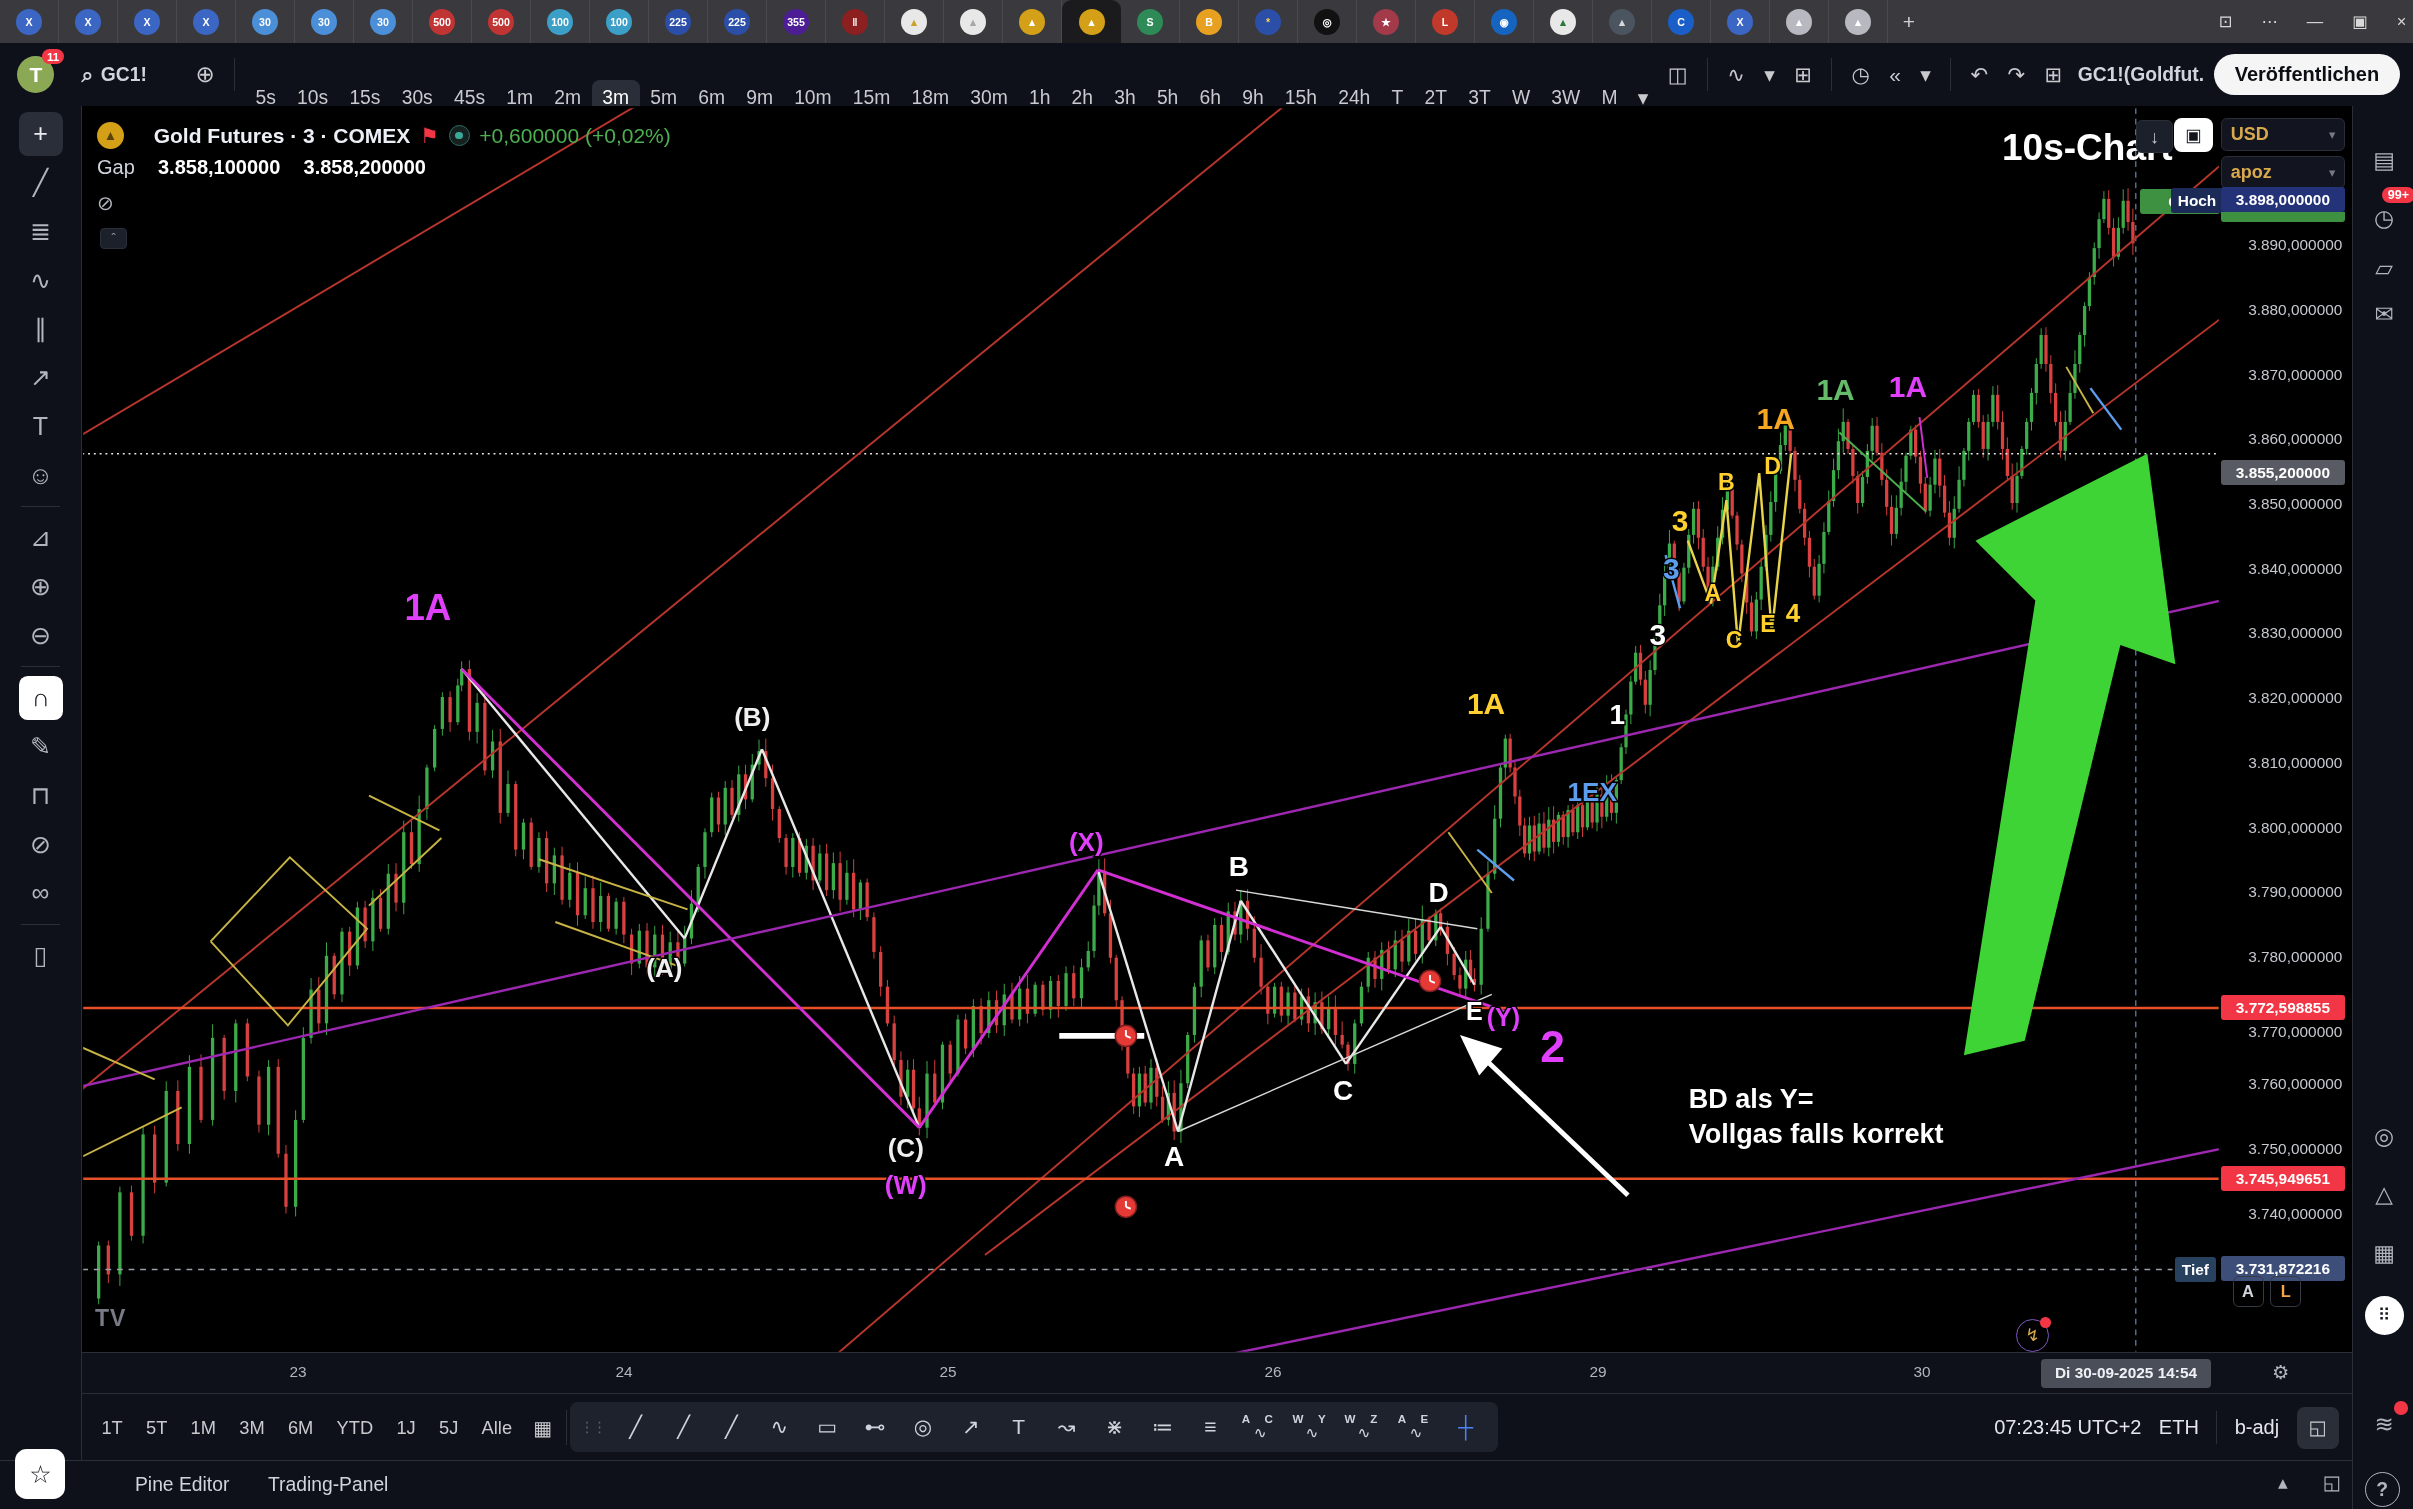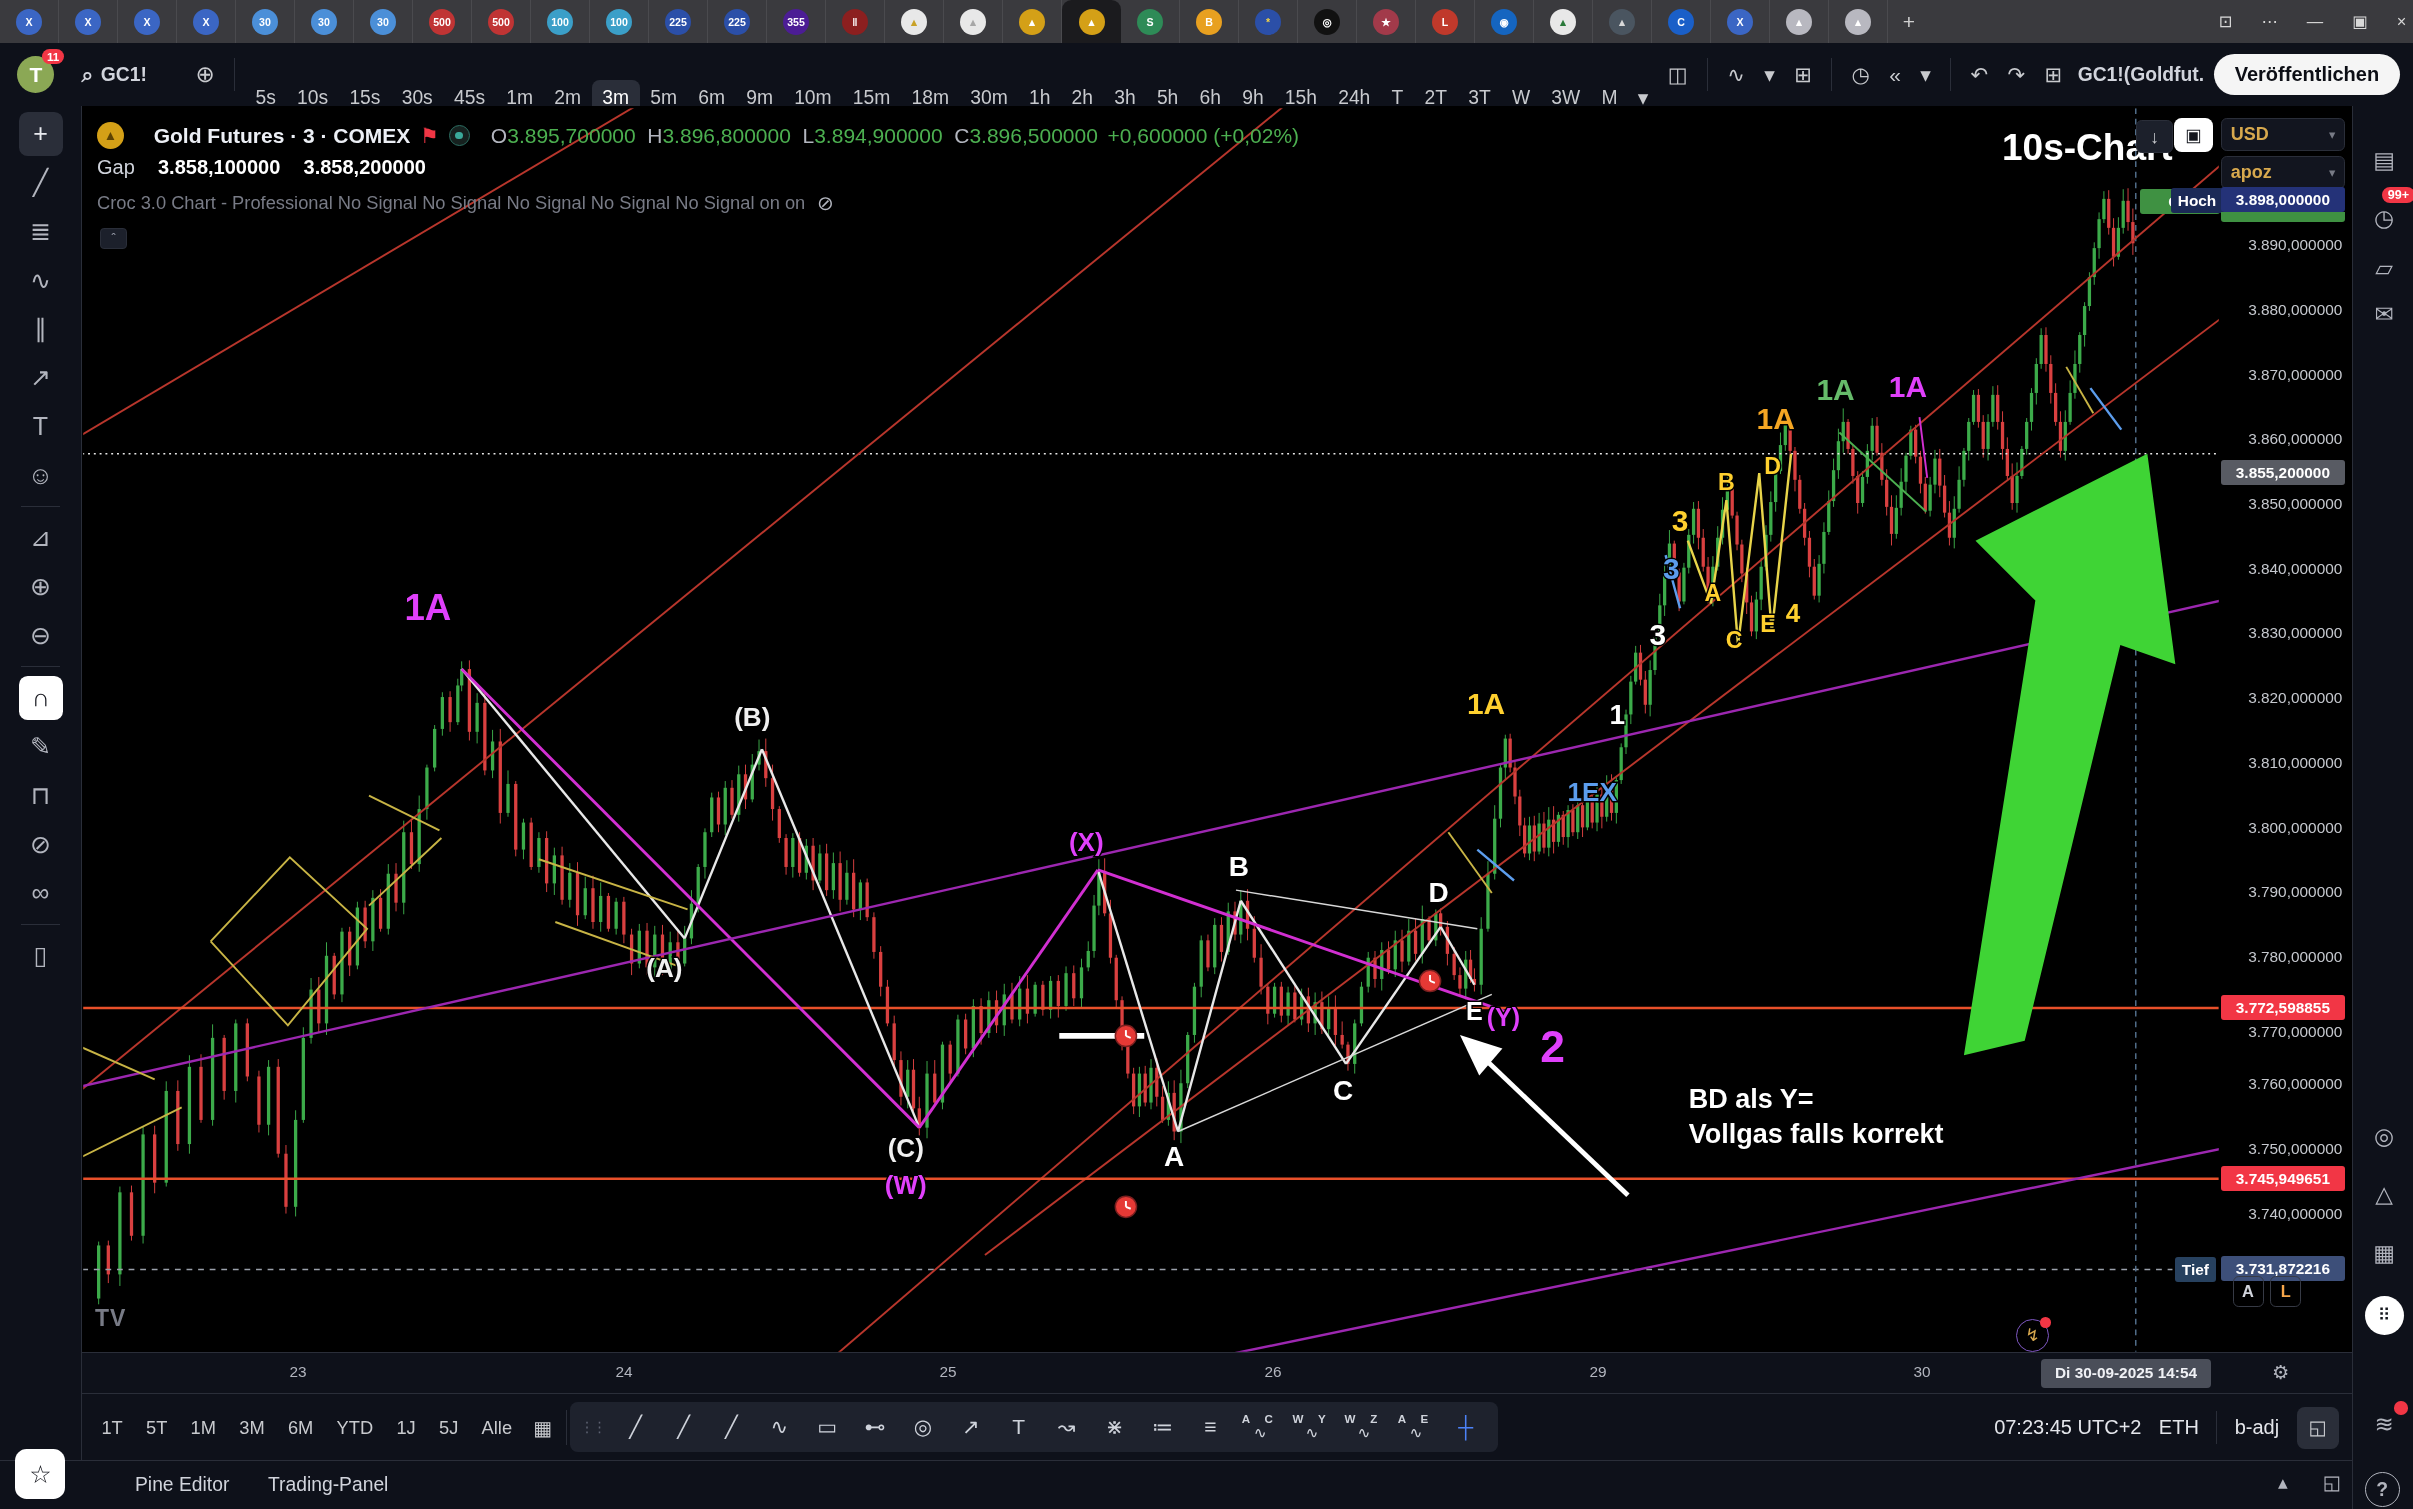--- a/index.html
+++ b/index.html
@@ -1059,30 +1059,28 @@
     </g>
   </svg>
 
 <div id="legend1" class="abs legend-row">
   <div id="coin">▲</div>
   <span id="sym-title">Gold Futures · 3 · COMEX</span>
   <span id="flag-icon">⚑</span>
   <span id="dot-icon">
       <i></i>
     </span>
-  <span class="ohlc" id="ohlc-row"><span class="k">O</span><span class="v">3.895,700000</span><span class="k">H</span><span class="v">3.896,800000</span><span class="k">L</span><span class="v">3.894,900000</span><span class="k">C</span><span class="v">3.896,500000</span></span>
   <span class="ohlc" style="color:#4caf50;">+0,600000 (+0,02%)</span>
 </div>
 <div id="legend2" class="abs legend-row">
   <span>Gap</span>
   <b>3.858,100000</b>
   <b>3.858,200000</b>
 </div>
 <div id="legend3" class="abs">
-  <span>Croc 3.0 Chart - Professional No Signal No Signal No Signal No Signal No Signal on on</span>
   <span style="font-size:20px;color:#b2b5be;">⊘</span>
 </div>
 <div id="collapse-btn" class="abs">ˆ</div>
 <div id="watermark" class="abs">10s-Chart</div>
 
 <div id="dl-btn" class="abs">↓</div>
 <div id="cam-btn" class="abs">▣</div>
 <div class="drop abs" style="top:118px;">
   <span class="t">USD</span>
   <span class="c">▾</span>

